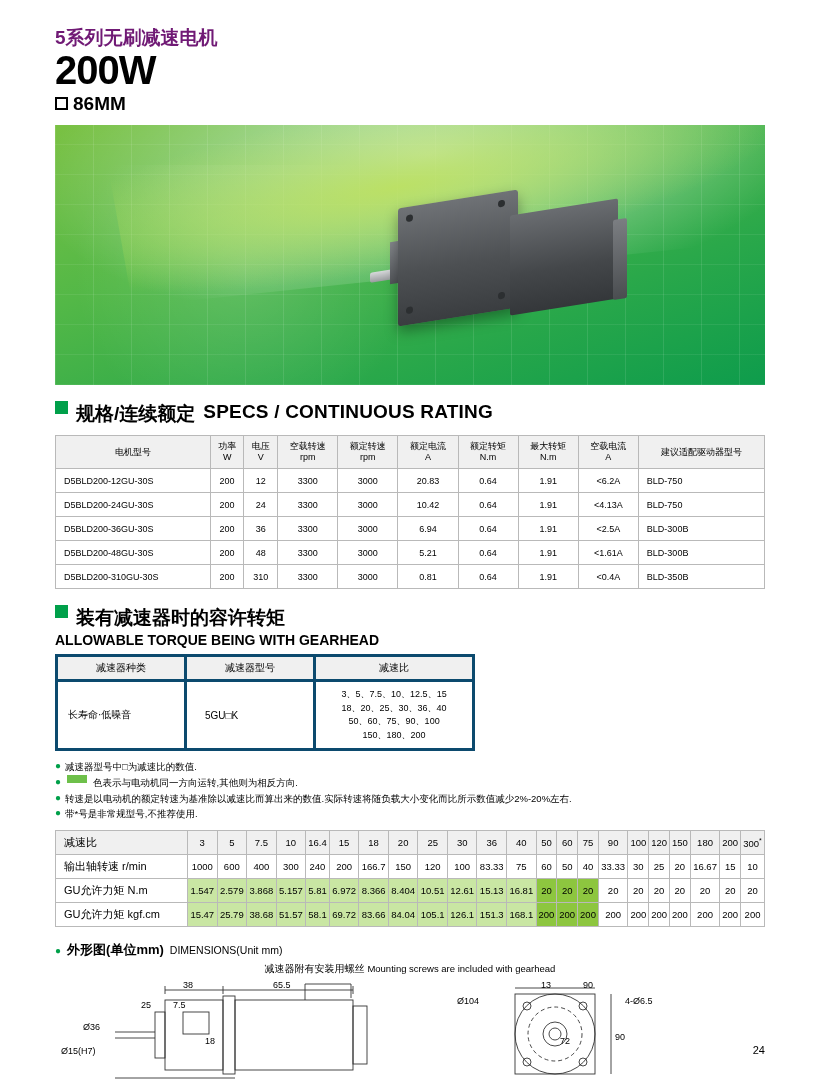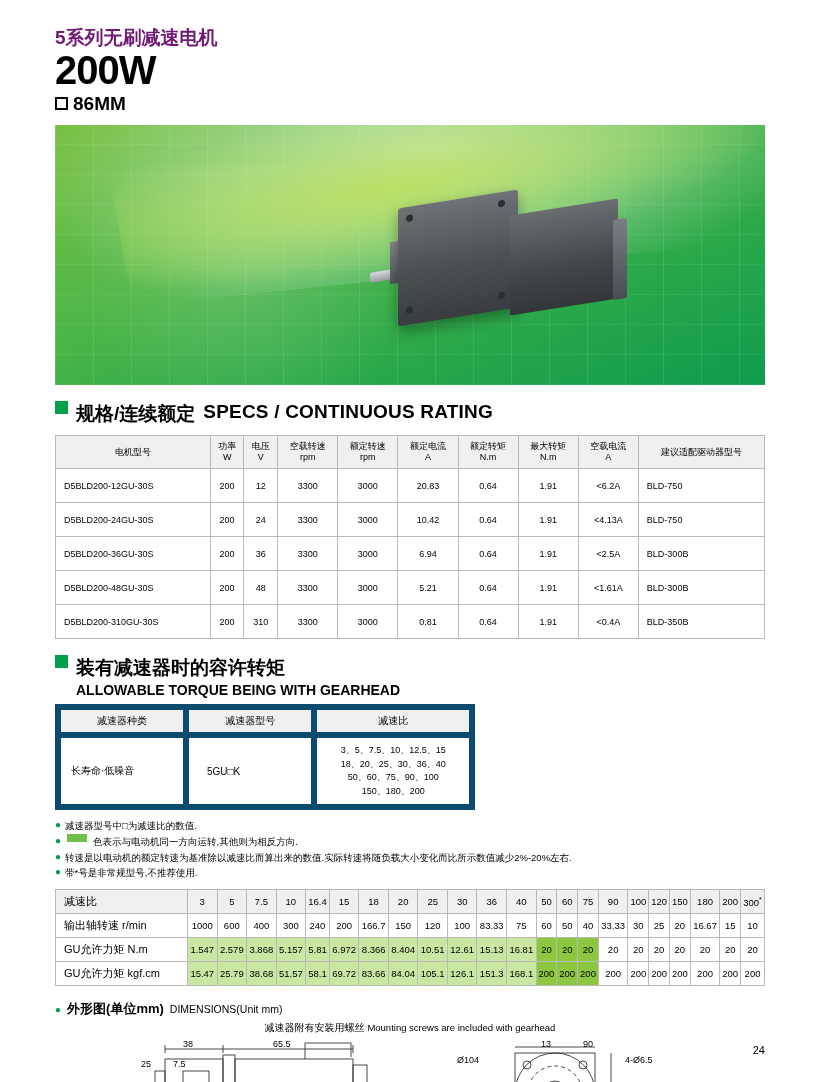--- a/index.html
+++ b/index.html
@@ -83,35 +83,35 @@
     position:absolute; left:20px; top:56px; width:16px; height:42px;
     background: linear-gradient(180deg,#85888c,#53565a); transform: skewY(-9deg);
   }
   .m-bolt { position:absolute; width:7px; height:7px; background:#2c2f31; border-radius:50%; }
 
   
   .sec-head { display:flex; align-items:flex-start; gap:8px; margin-top:16px; }
   .sq-green { width:13px; height:13px; background:#00a04a; display:inline-block; margin-bottom:4px; }
   .sec-cn { font-size:19px; font-weight:bold; }
   .sec-en { font-size:19px; font-weight:bold; letter-spacing:0.2px; padding-bottom:1px; }
-  .sec-en-block { font-size:14px; font-weight:bold; margin-left:21px; margin-top:1px; }
+  .sec-en-block { font-size:14px; font-weight:bold; margin-top:1px; }
 
   
   table { border-collapse: collapse; }
   .spec-tbl { width:710px; margin-top:8px; font-size:9px; }
   .spec-tbl th, .spec-tbl td {
     border:1px solid #b9b9b9; text-align:center; padding:4px 2px; color:#000;
   }
   .spec-tbl thead th { background:#f0f0f0; font-weight:normal; font-size:9px; line-height:1.25; padding:5px 2px; }
-  .spec-tbl tbody td { height:34px; }
+  .spec-tbl tbody td { height:24px; }
   .spec-tbl tbody td:first-child { text-align:left; padding-left:8px; }
   .spec-tbl tbody td:last-child { text-align:left; padding-left:8px; }
 
   .gear-tbl { width:420px; margin-top:6px; font-size:10px; }
-  .gear-tbl th, .gear-tbl td { border:6px solid #0c4a6e; padding:4px 3px; text-align:center; }
+  .gear-tbl th, .gear-tbl td { border:3px solid #0c4a6e; padding:4px 3px; text-align:center; }
   .gear-tbl thead th { background:#f0f0f0; font-weight:normal; }
   .gear-tbl td.ratio-cell { font-size:9px; line-height:1.5; padding:6px 4px; }
   .gear-tbl td.kind { text-align:left; padding-left:10px; }
   .gear-tbl td.model { text-align:left; padding-left:18px; }
 
   
   .notes { margin-top:8px; font-size:9.5px; line-height:1.65; }
   .notes .ln { display:flex; align-items:flex-start; gap:4px; }
   .dot { color:#00a04a; font-size:10px; line-height:1.45; }
   .green-swatch {

